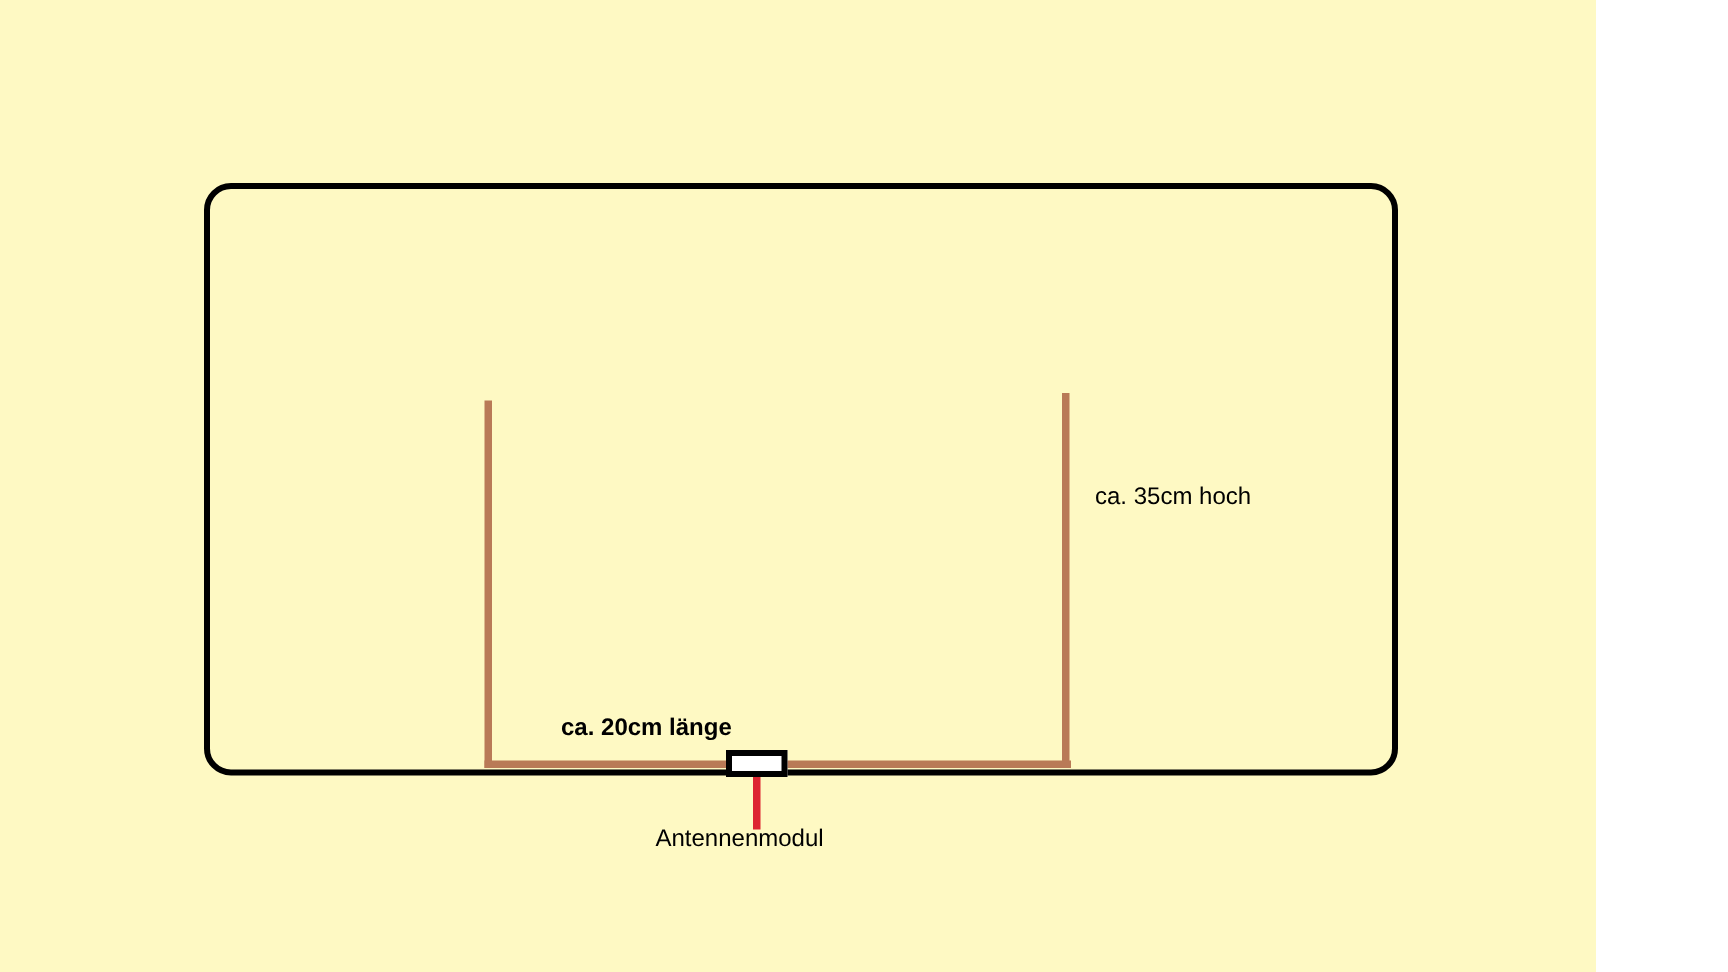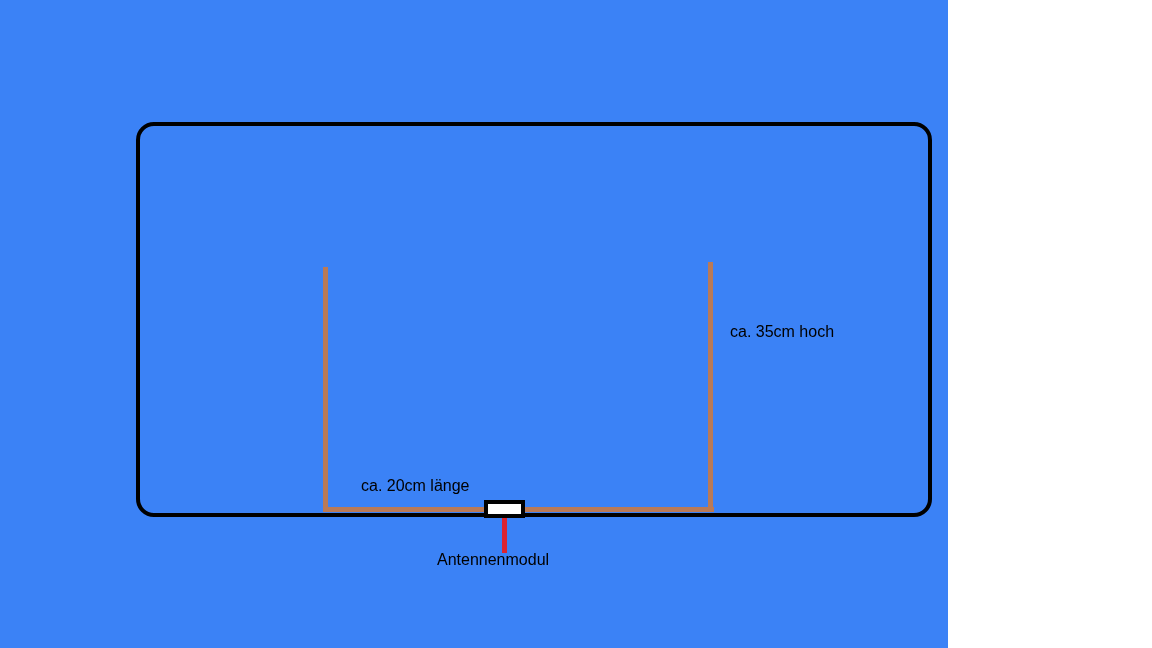--- a/index.html
+++ b/index.html
@@ -3,23 +3,23 @@
 <meta charset="utf-8">
 <style>
   html, body {
     margin: 0;
     padding: 0;
     background: #ffffff;
     font-family: "Liberation Sans", sans-serif;
   }
   .canvas {
     position: relative;
-    width: 948px;
+    width: 1064px;
     height: 648px;
-    background: #3b82f6;
+    background: #fef9c3;
     overflow: hidden;
   }
   .enclosure {
     position: absolute;
     left: 136px;
     top: 122px;
     width: 796px;
     height: 395px;
     border: 4px solid #000000;
     border-radius: 18px;
@@ -74,22 +74,23 @@
     line-height: 1.1;
     color: #000000;
     white-space: nowrap;
     z-index: 4;
   }
   .label-height {
     left: 730px;
     top: 323px;
   }
   .label-length {
-    left: 361px;
+    left: 374px;
     top: 477px;
+    font-weight: bold;
   }
   .label-module {
     left: 437px;
     top: 551px;
   }
 </style>
 </head>
 <body>
 
 <div class="canvas">

